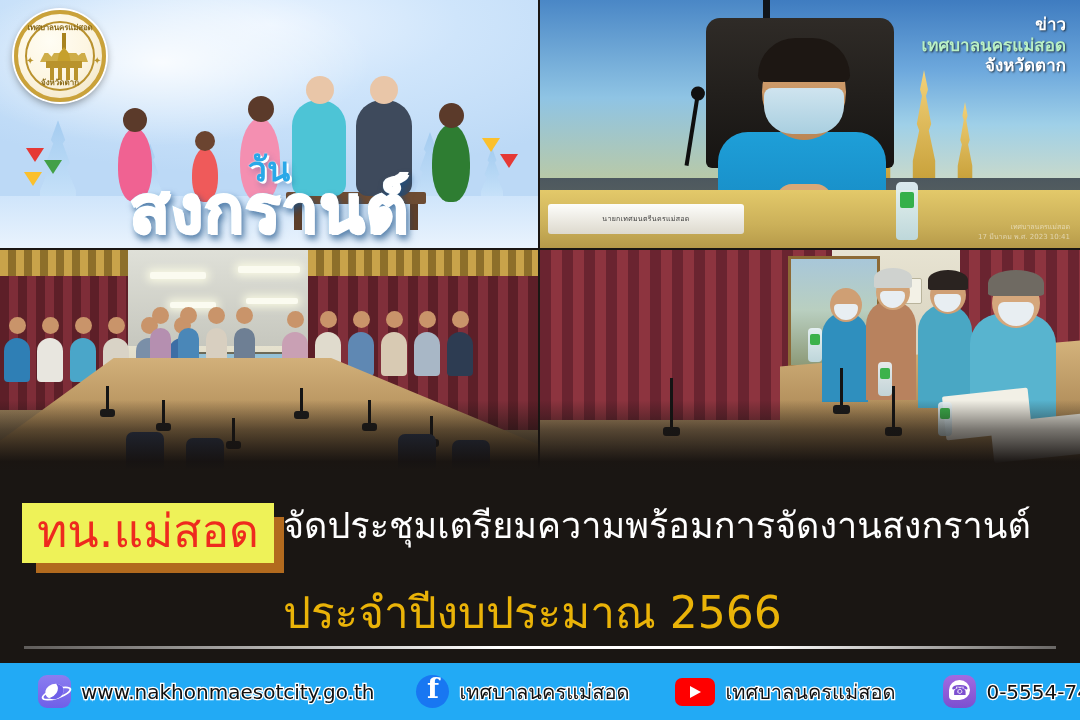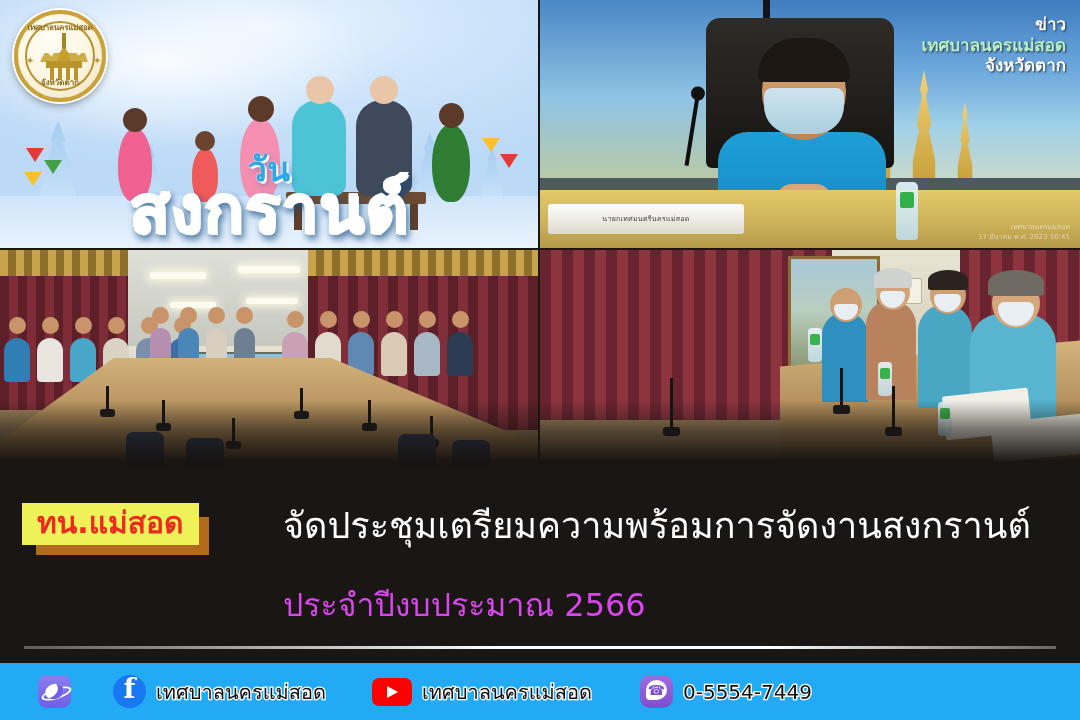--- a/index.html
+++ b/index.html
@@ -179,27 +179,27 @@
   
   .text-panel { position:absolute; left:0; top:410px; width:1080px; height:253px; }
 
   .tag-blue { position:absolute; left:8px; top:20px; padding:4px 16px 7px 16px;
     background:#22aaf5; box-shadow:12px 12px 0 -2px #b26a1e; }
   .tag-blue span { font-family:"DejaVu Sans",sans-serif; font-weight:bold; font-size:31px; color:#111;
     -webkit-text-stroke:3px #ffffff; paint-order:stroke fill; display:block; line-height:1.12; }
 
   .tag-yellow { position:absolute; left:22px; top:93px; padding:3px 15px 6px 15px;
     background:#eef258; box-shadow:12px 12px 0 -2px #b26a1e; }
-  .tag-yellow span { font-family:"DejaVu Sans",sans-serif; font-weight:bold; font-size:30px; color:#ee2a1e;
+  .tag-yellow span { font-family:"DejaVu Sans",sans-serif; font-weight:normal; font-size:46px; color:#ee2a1e;
     display:block; line-height:1.1; }
 
   .headline { position:absolute; left:283px; top:96px; font-family:Liberation Serif, serif;
     font-size:36px; color:#ffffff; line-height:1.12; white-space:nowrap; }
   .subline { position:absolute; left:283px; top:178px; font-family:"DejaVu Sans",sans-serif;
-    font-size:32px; color:#d946ef; line-height:1.12; }
+    font-size:44px; color:#eab308; line-height:1.12; }
 
   .rule { position:absolute; left:24px; top:236px; width:1032px; height:3px;
     background:linear-gradient(90deg, rgba(255,255,255,.30) 0%, #ffffff 46%, #ffffff 72%, rgba(255,255,255,.35) 100%); }
 
   
   .footer { position:absolute; left:0; bottom:0; width:1080px; height:57px; background:#22aaf5;
     display:flex; align-items:center; }
   .fitem { display:flex; align-items:center; gap:10px; }
   #f-web   { margin-left:38px; }
   #f-fb    { margin-left:42px; }
@@ -409,20 +409,21 @@
     </div>
     <div class="headline">จัดประชุมเตรียมความพร้อมการจัดงานสงกรานต์</div>
     <div class="subline">ประจำปีงบประมาณ 2566</div>
     <div class="rule"></div>
   </div>
 
   <div class="footer">
 
     <div class="fitem" id="f-web">
       <div class="ic ic-web"></div>
+      <div class="ftext">www.nakhonmaesotcity.go.th</div>
     </div>
 
     <div class="fitem" id="f-fb">
       <div class="ic ic-fb"></div>
       <div class="ftext">เทศบาลนครแม่สอด</div>
     </div>
 
     <div class="fitem" id="f-yt">
       <div class="ic ic-yt"></div>
       <div class="ftext">เทศบาลนครแม่สอด</div>

